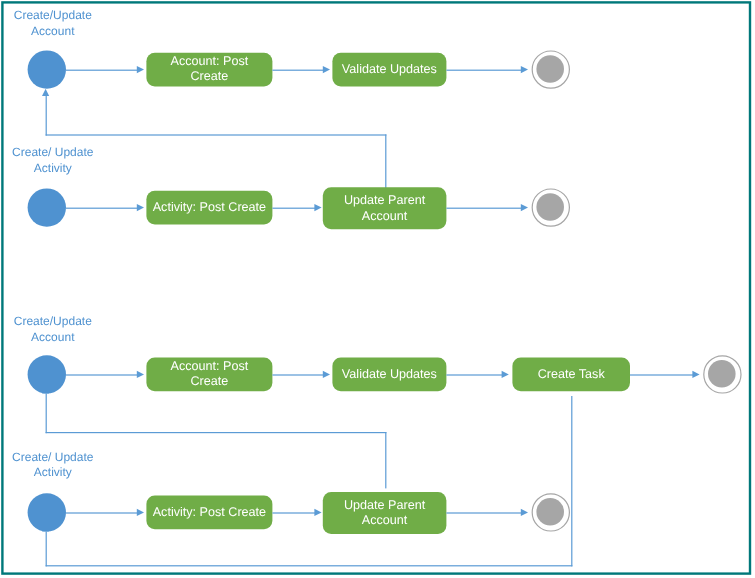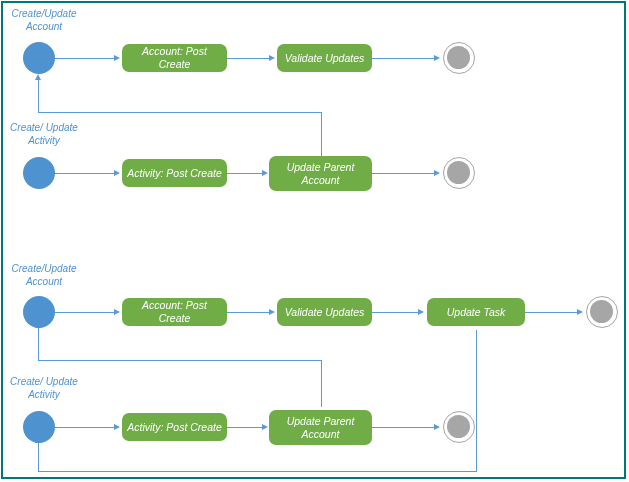--- a/index.html
+++ b/index.html
@@ -7,21 +7,20 @@
     padding: 0;
     background: #ffffff;
     font-family: "Liberation Sans", sans-serif;
   }
   #canvas {
     position: relative;
     width: 629px;
     height: 482px;
     background: #ffffff;
     overflow: hidden;
-    font-style: italic;
   }
   
   .outer-frame {
     position: absolute;
     left: 1px;
     top: 1px;
     width: 625px;
     height: 478px;
     border: 2px solid #00787a;
     box-sizing: border-box;
@@ -188,21 +187,21 @@
   <div class="proc-box" style="left:122px; top:298px; width:105px; height:28px;">Account: Post Create</div>
 
   <div class="h-line" style="left:227px; top:312px; width:45px;"></div>
   <div class="arrow-right" style="left:269px; top:308.5px;"></div>
 
   <div class="proc-box" style="left:277px; top:298px; width:95px; height:28px;">Validate Updates</div>
 
   <div class="h-line" style="left:372px; top:312px; width:49px;"></div>
   <div class="arrow-right" style="left:418px; top:308.5px;"></div>
 
-  <div class="proc-box" style="left:427px; top:298px; width:98px; height:28px;">Update Task</div>
+  <div class="proc-box" style="left:427px; top:298px; width:98px; height:28px;">Create Task</div>
 
   <div class="h-line" style="left:525px; top:312px; width:55px;"></div>
   <div class="arrow-right" style="left:577px; top:308.5px;"></div>
 
   <div class="end-node" style="left:586px; top:296px;"></div>
 
   <div class="caption" style="left:2px; top:375px; width:84px;">Create/ Update
 Activity</div>
 
   <div class="start-node" style="left:23px; top:411px;"></div>

